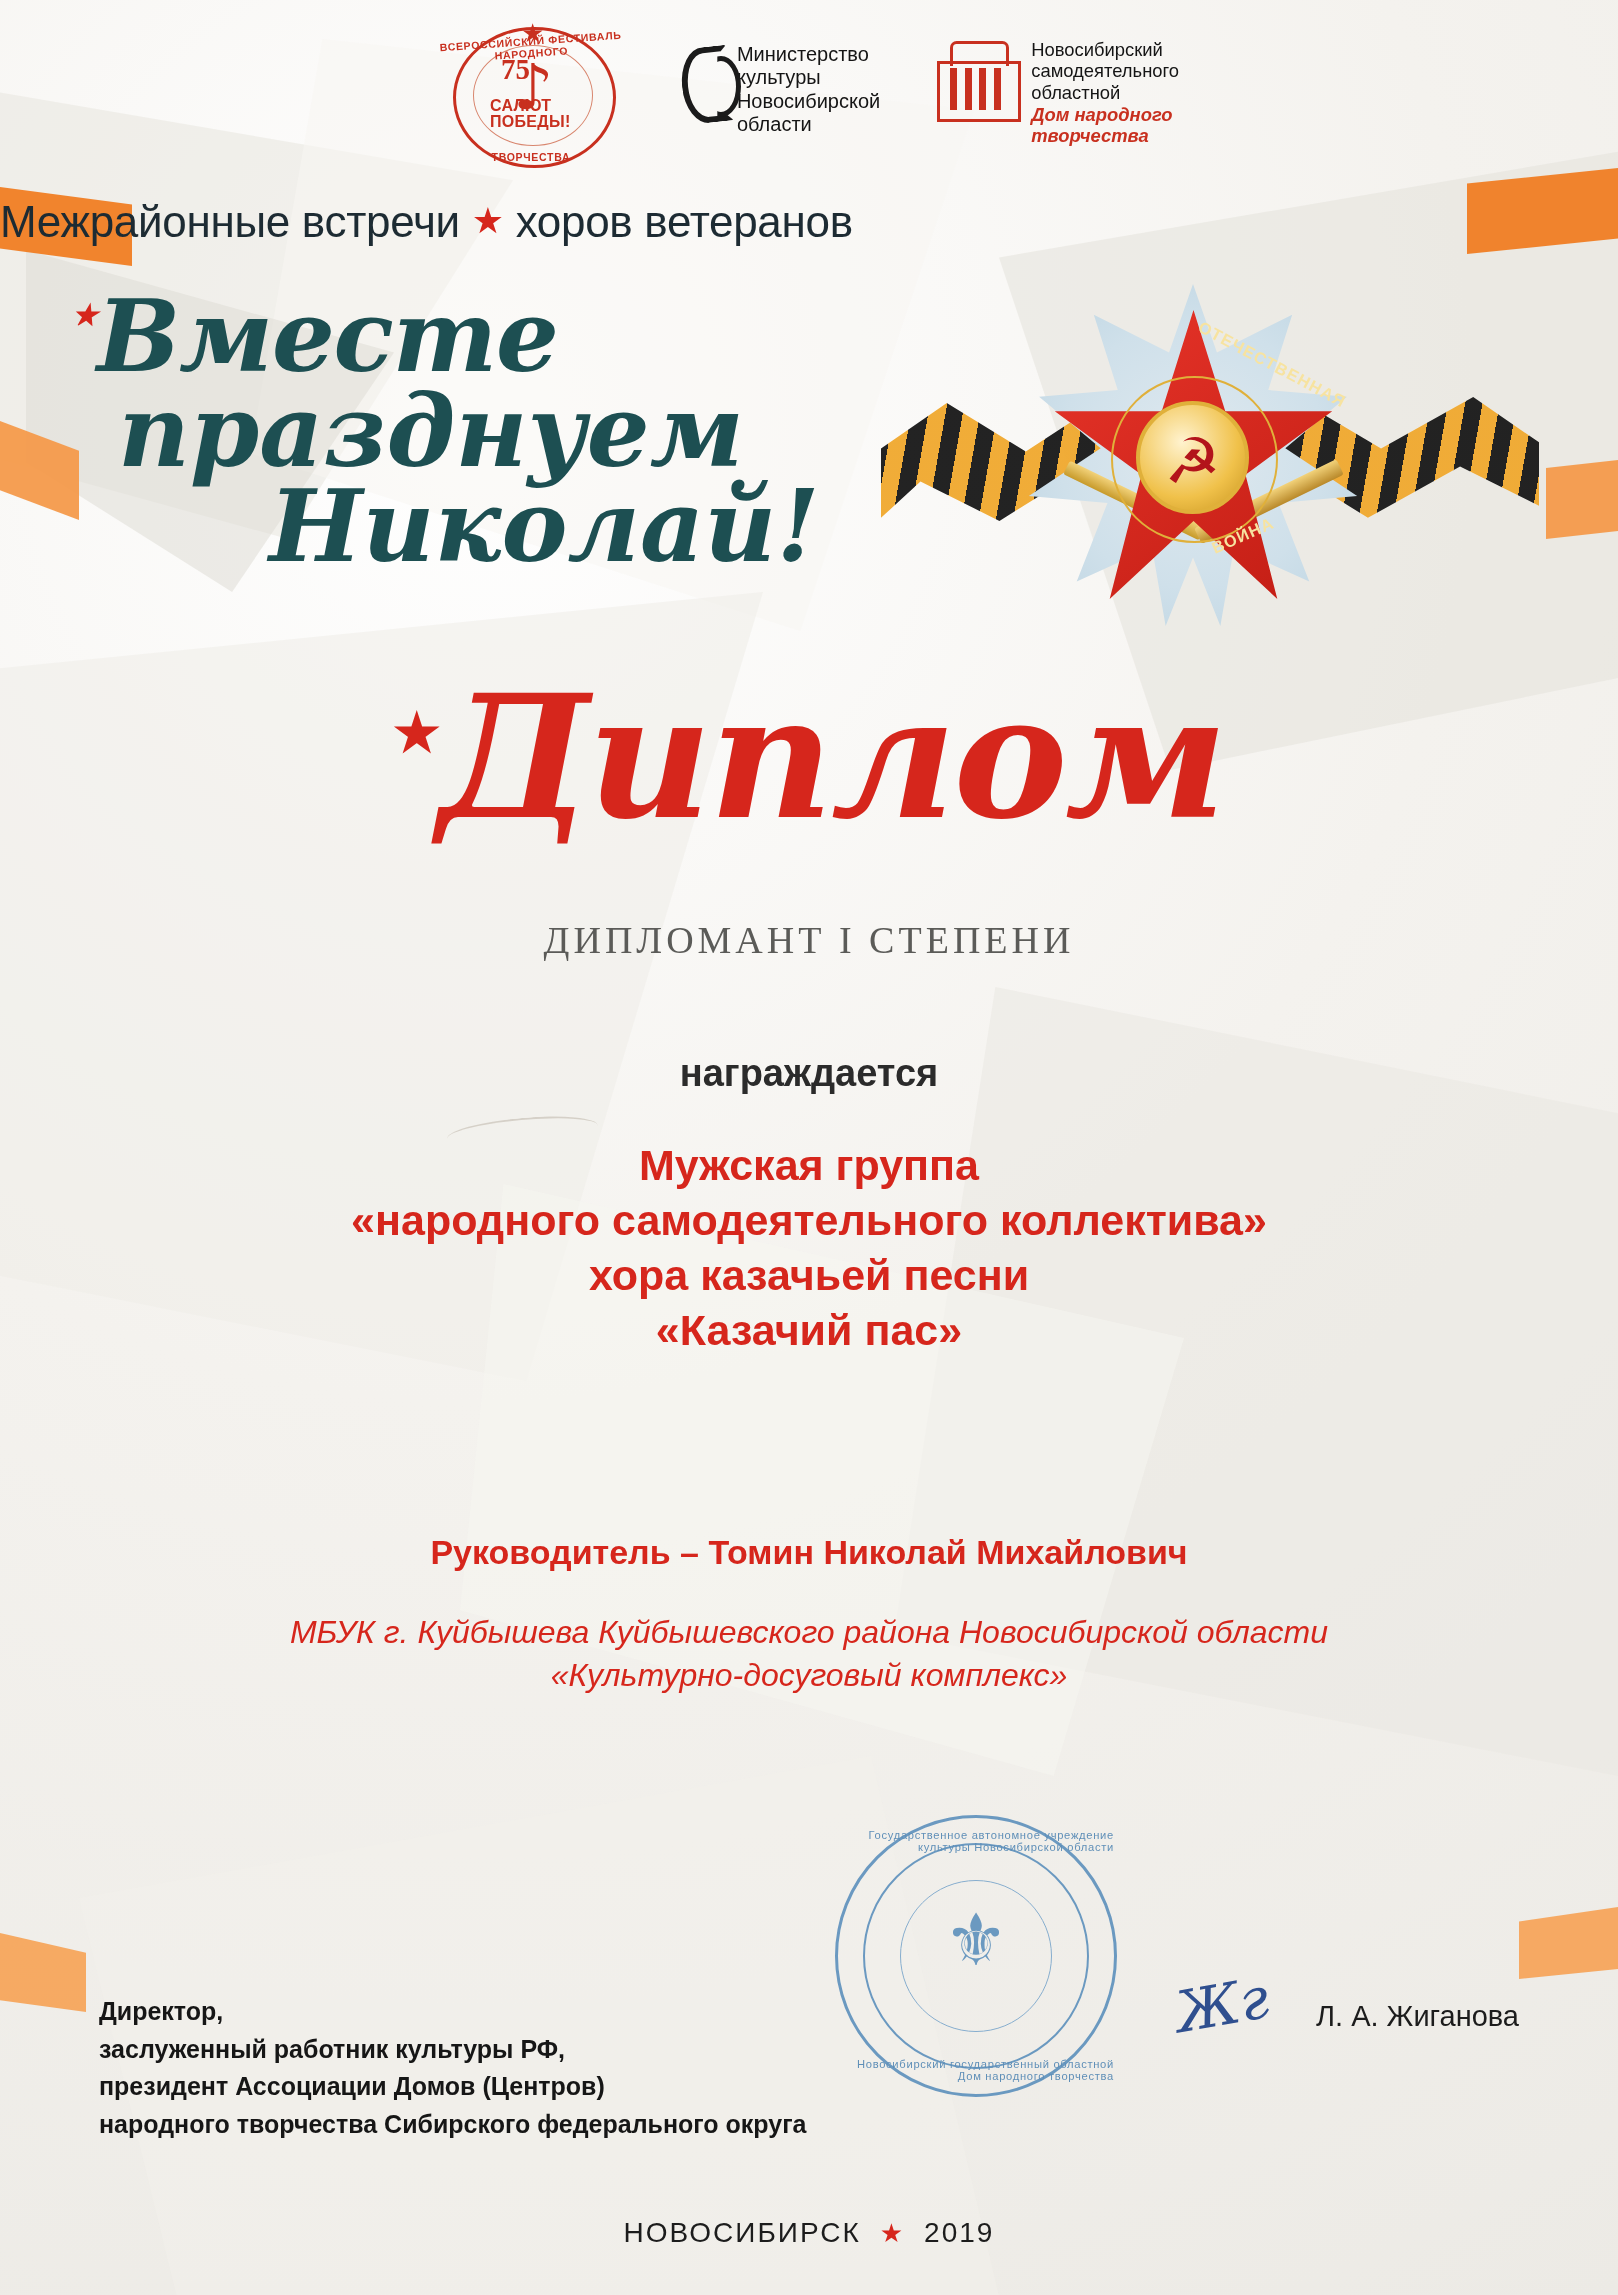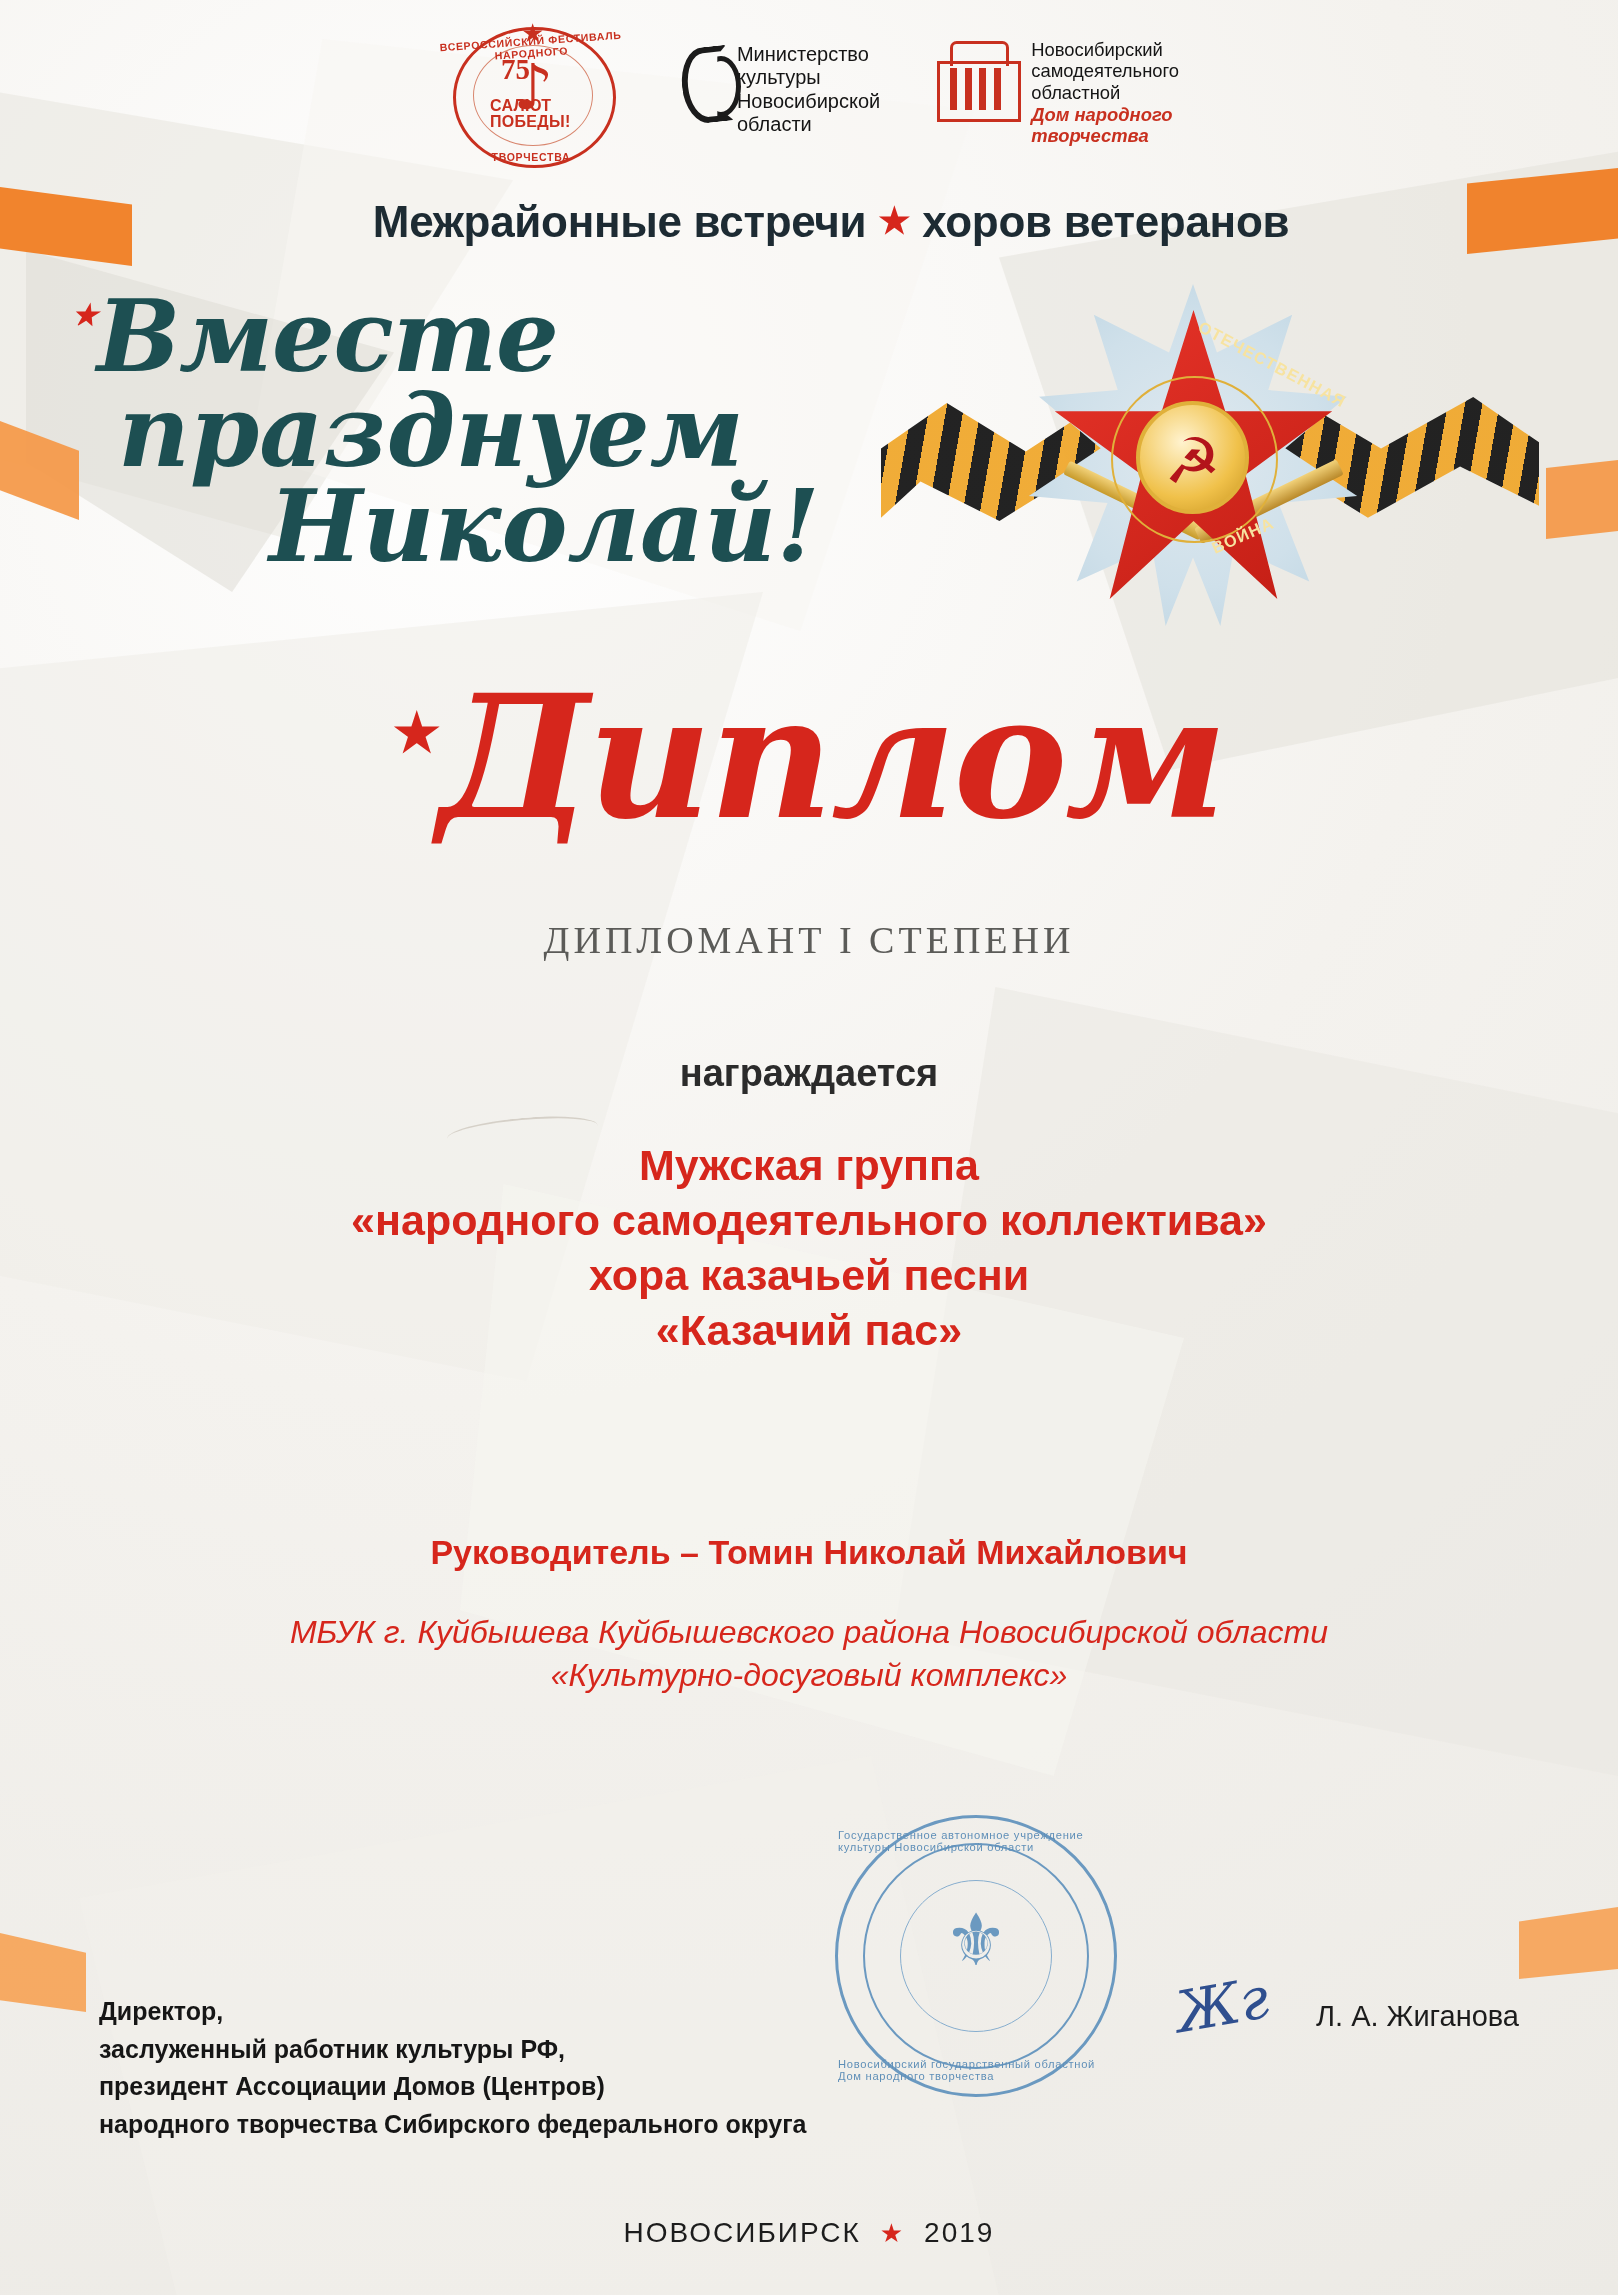--- a/index.html
+++ b/index.html
@@ -202,26 +202,24 @@
     color: #c8301f;
   }
   .logo-ndt .txt .dark { color: #151515; }
   .logo-ndt .txt .b { font-weight: bold; font-style: italic; }
 
   
   .title-row {
     position: absolute;
     top: 197px;
     left: 0; right: 0;
-    text-align: center;
     font-size: 44px;
-    font-weight: bold;
+    font-weight: normal;
     color: #1d2b33;
     letter-spacing: -0.3px;
-    padding-left: 44px;
   }
   .title-row .star { color: #d6261c; font-size: 36px; vertical-align: 4px; }
 
   .together {
     position: absolute;
     left: 72px;
     top: 289px;
     width: 776px;
     color: #1d4f52;
     font-family: "DejaVu Serif", serif;
@@ -422,21 +420,21 @@
     position: absolute;
     left: 0; right: 0; top: 86px;
     text-align: center;
     font-size: 72px;
     line-height: 1;
     color: #4e87b8;
   }
   .seal-text {
     position: absolute;
     left: 0; right: 0;
-    text-align: left;
+    text-align: right;
     font-size: 11.2px;
     color: #3f7aad;
     letter-spacing: 0.7px;
   }
   .st-top { top: 10.5px; }
   .st-bottom { bottom: 12px; }
 
   .signature {
     position: absolute;
     left: 1177px;

